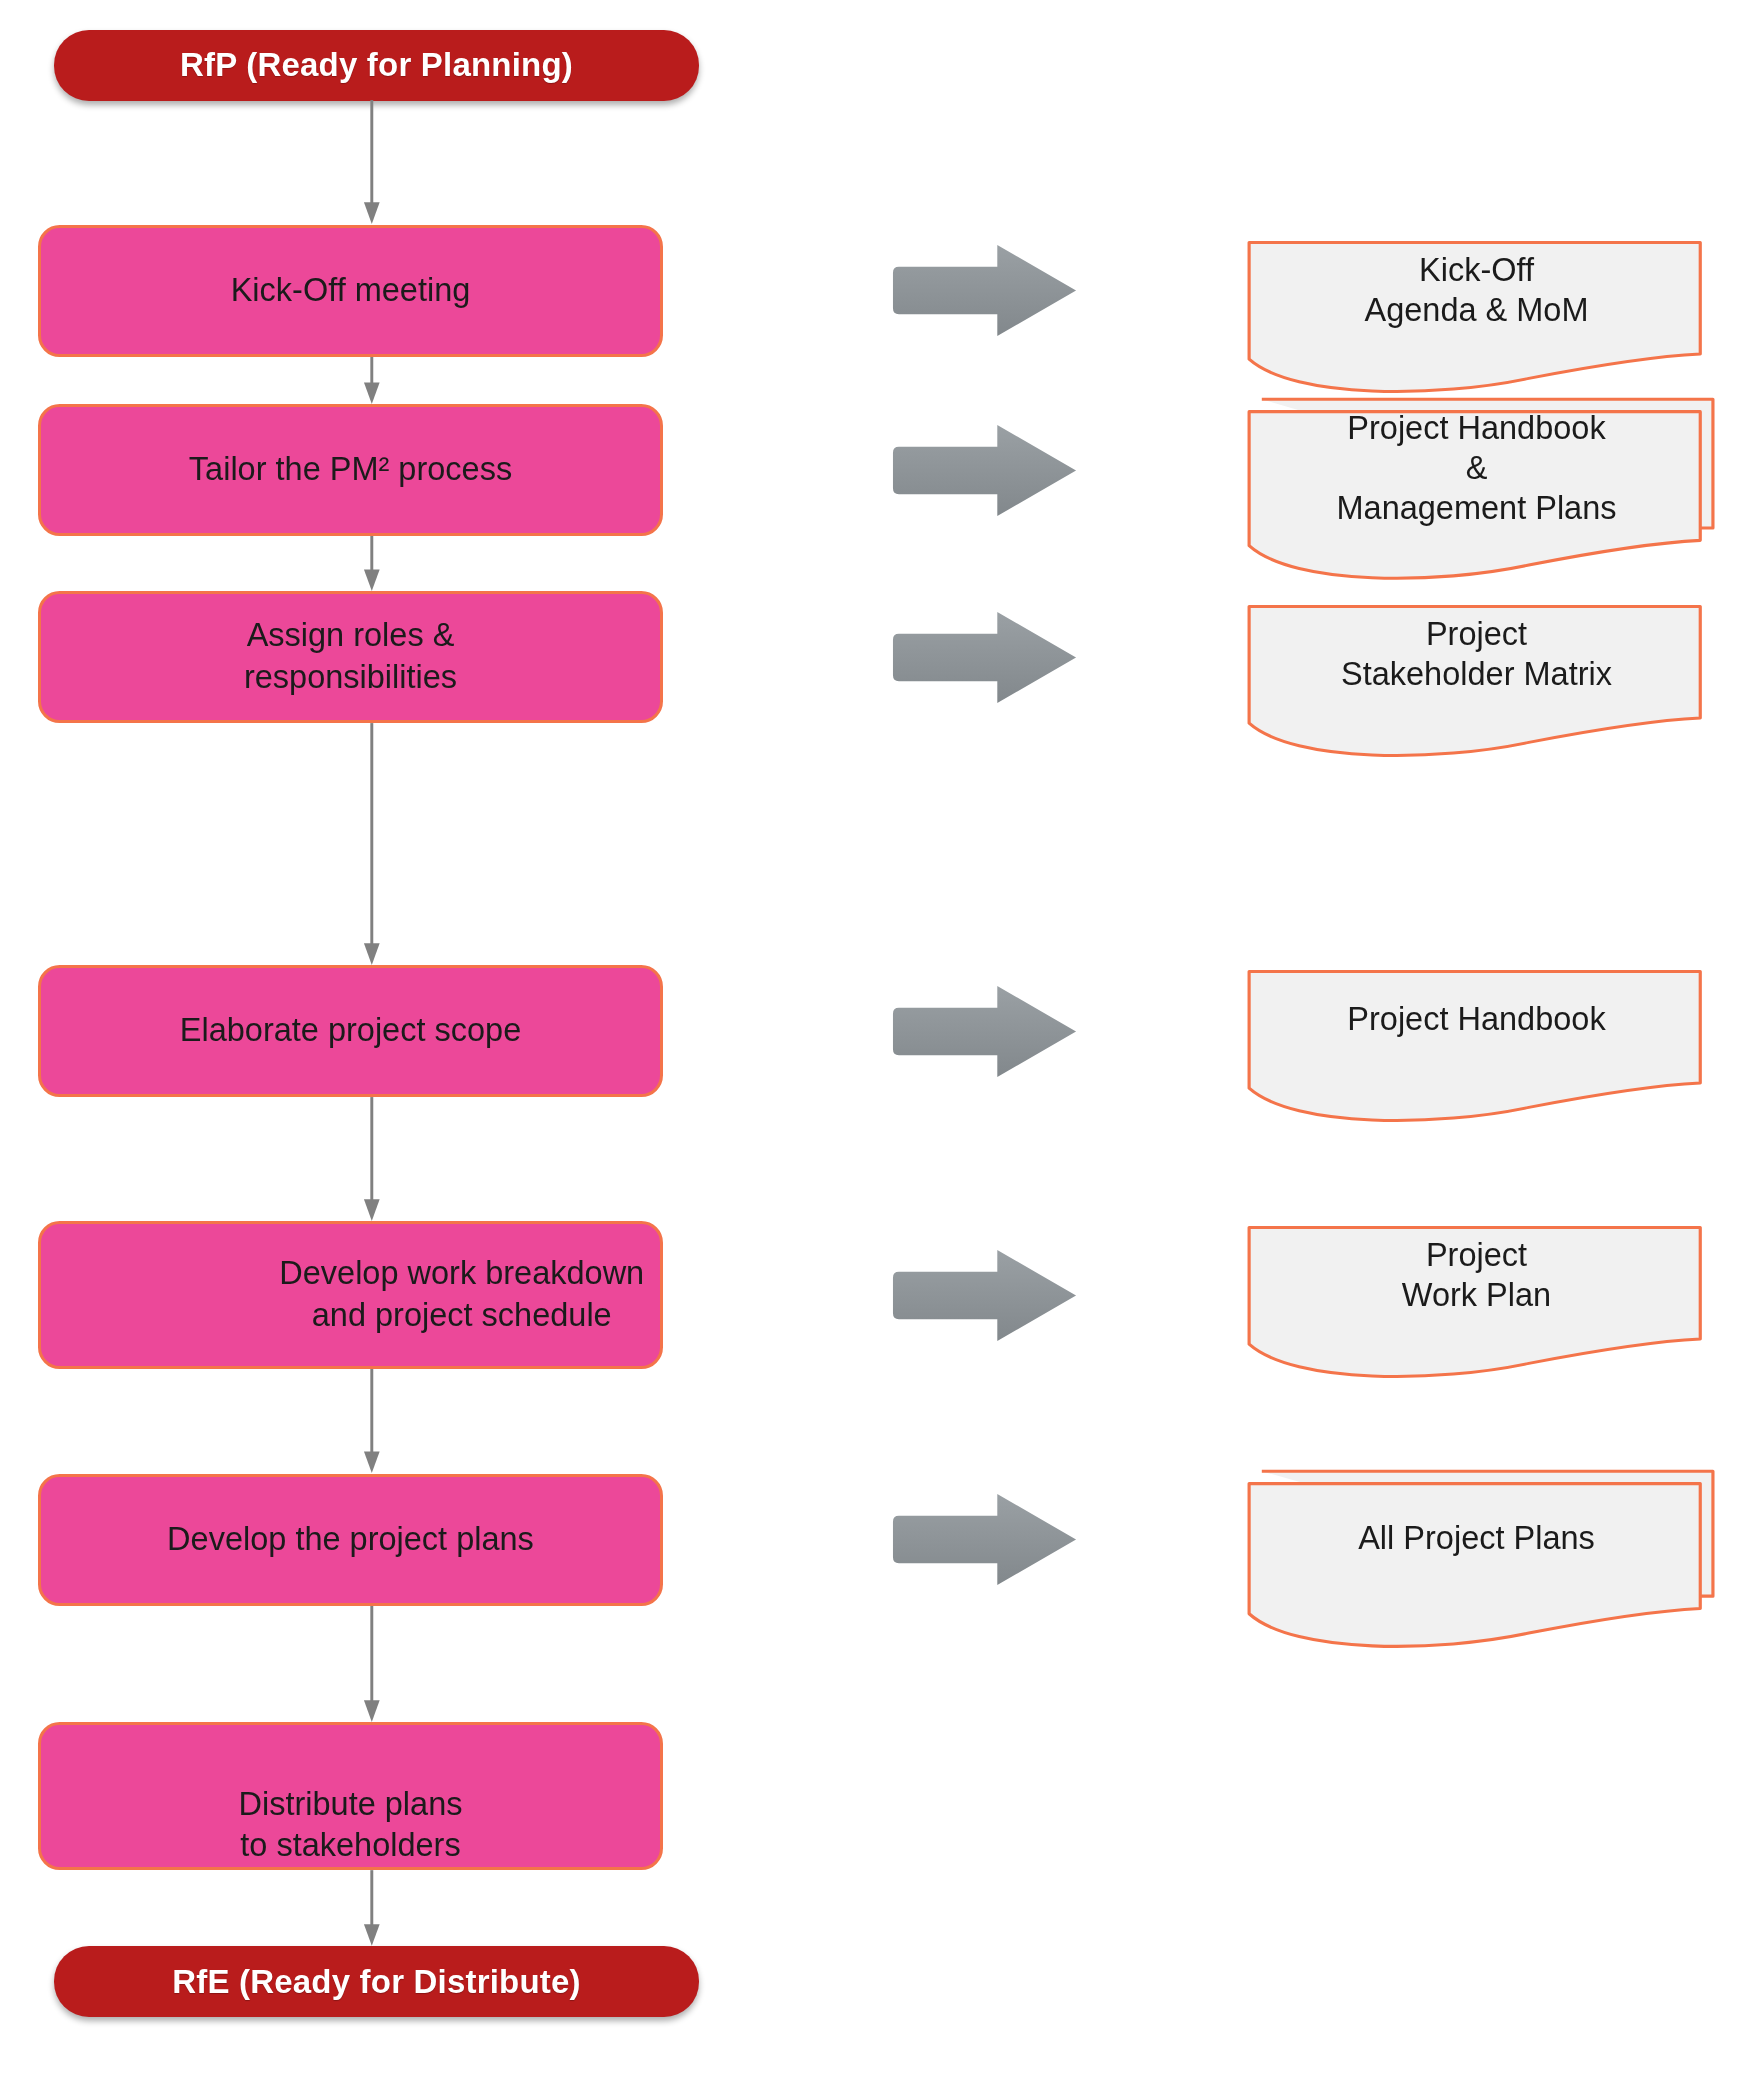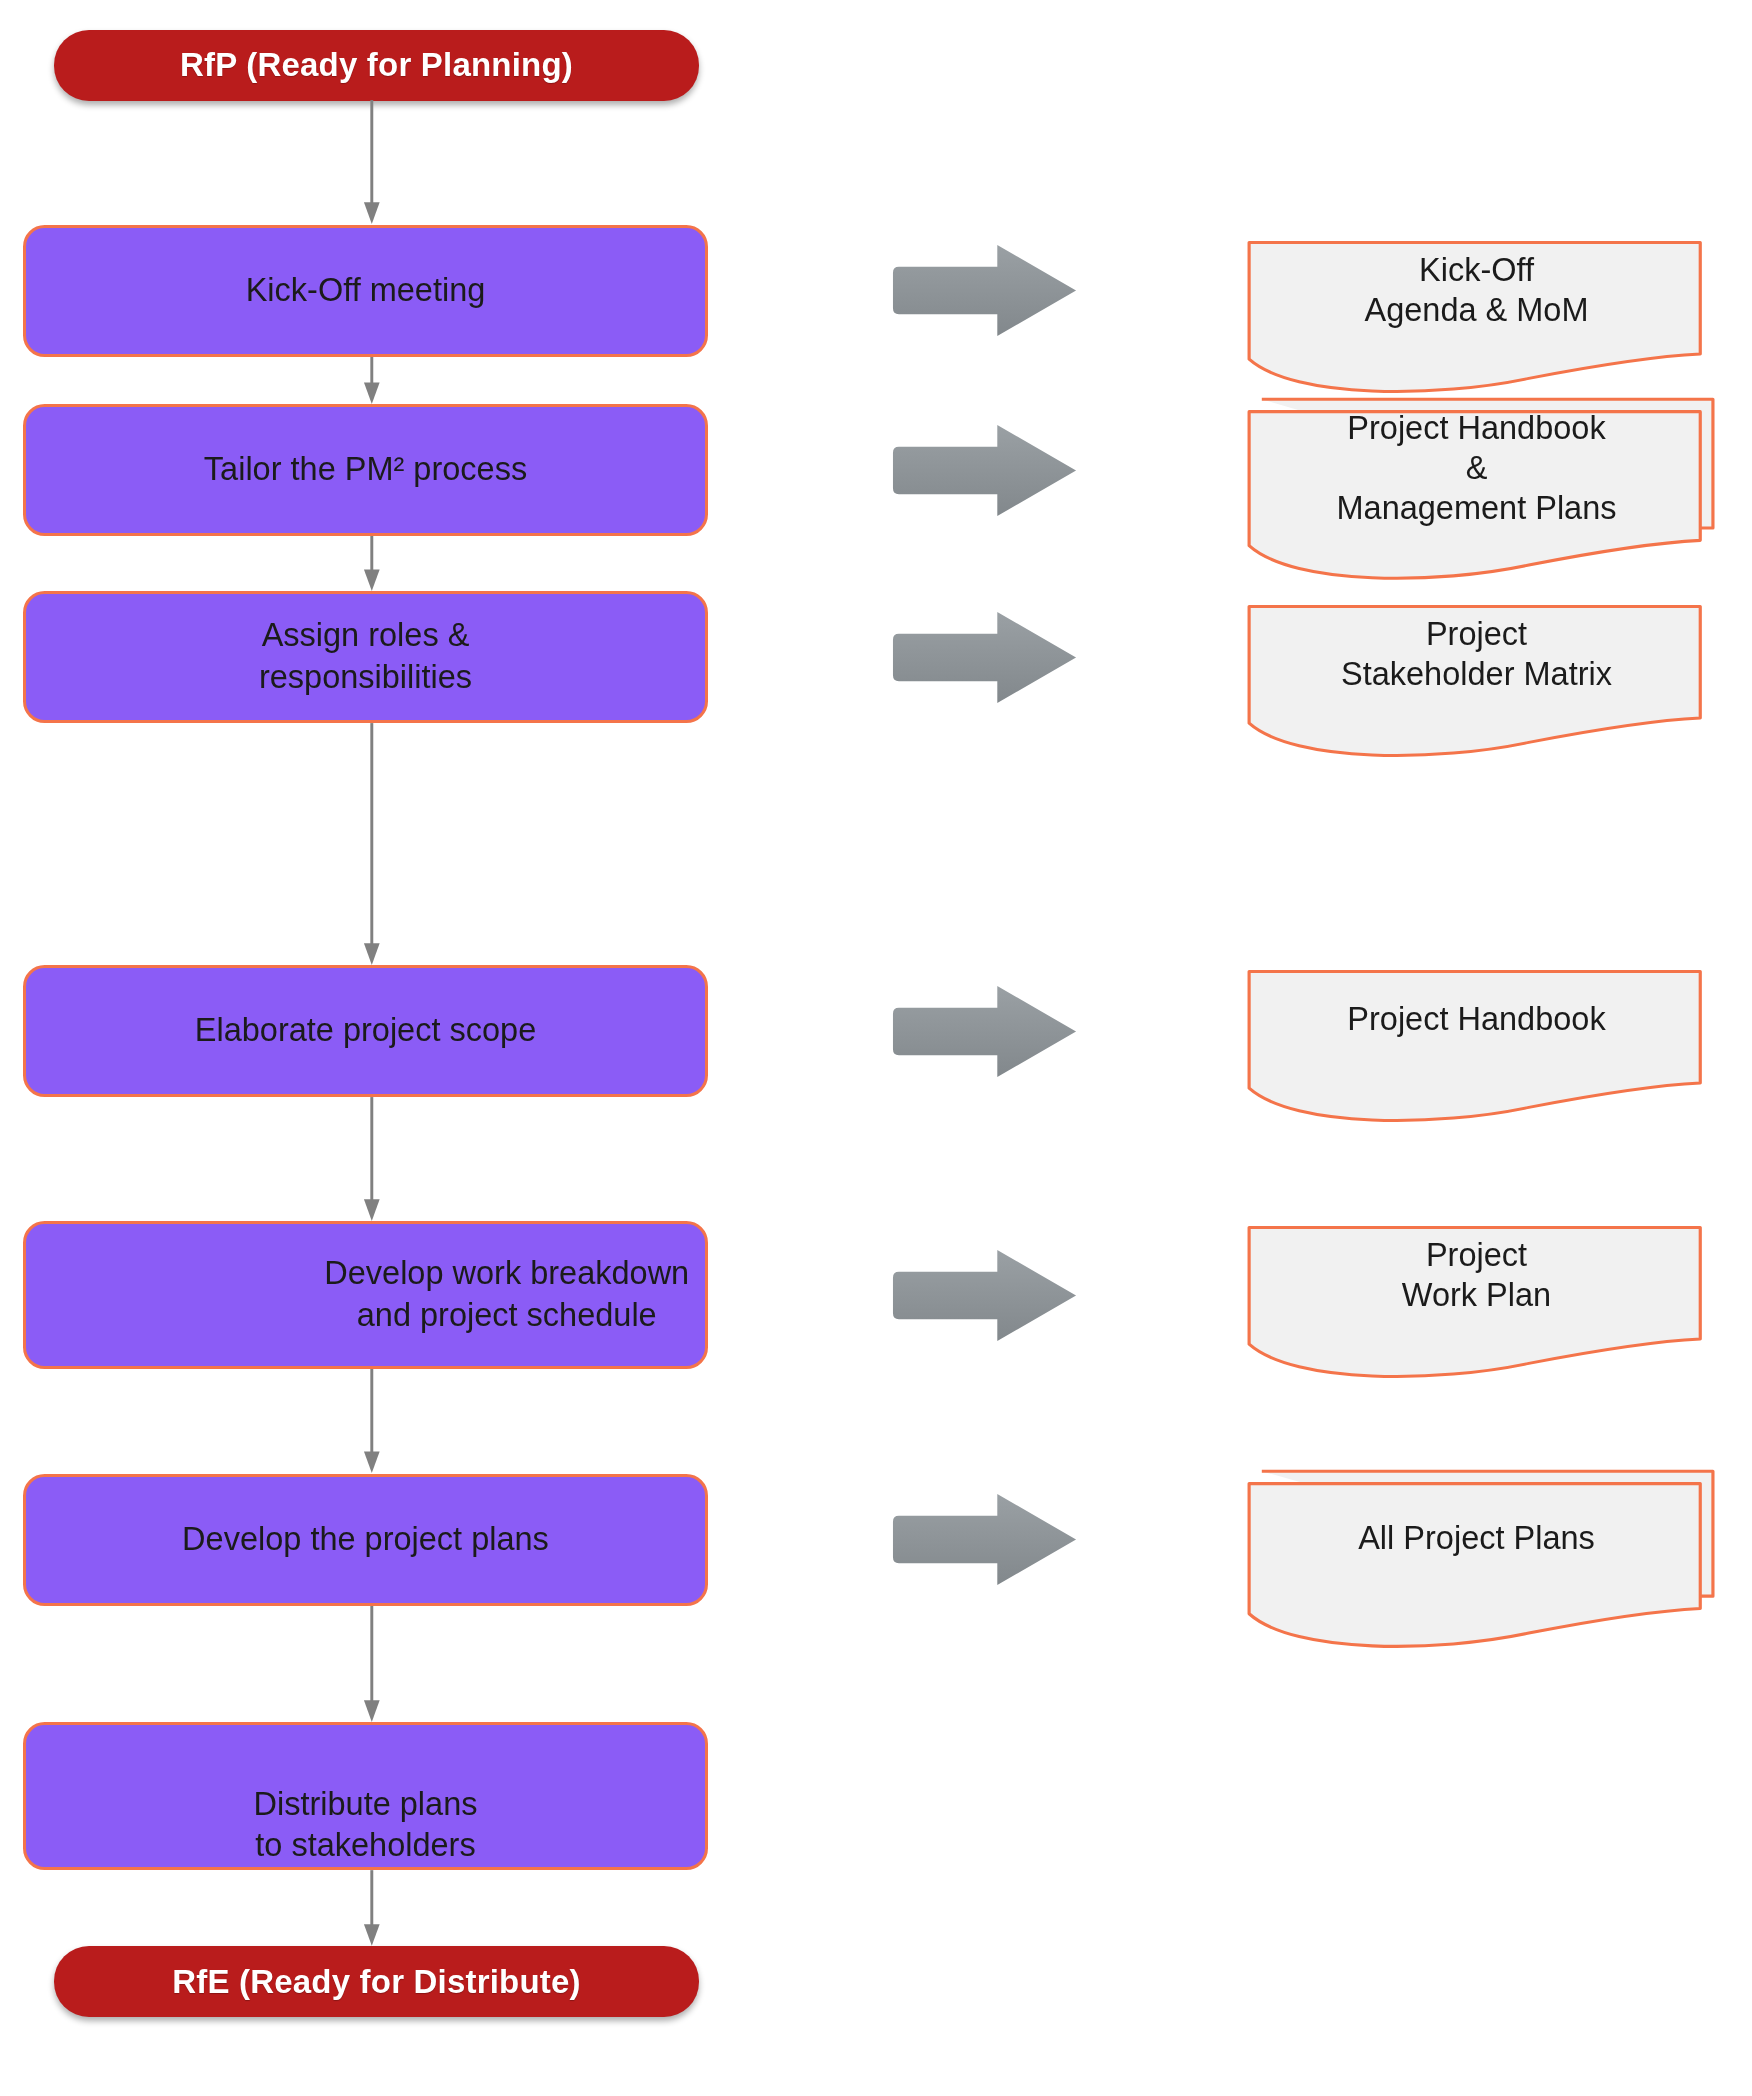--- a/index.html
+++ b/index.html
@@ -40,23 +40,23 @@
     font-size: 33px;
     font-weight: bold;
     letter-spacing: 0.2px;
     text-shadow: 0 1px 1px rgba(0,0,0,0.25);
     white-space: nowrap;
   }
 
   
   .process {
     position: absolute;
-    left: 23px;
-    width: 685px;
-    background: #8b5cf6;
+    left: 38px;
+    width: 625px;
+    background: #ec4899;
     border: 3.9px solid #F4744A;
     border-radius: 21.7px;
     box-sizing: border-box;
     display: flex;
     align-items: center;
     justify-content: center;
     text-align: center;
   }
   .process .p-label {
     color: #1B1B1B;

